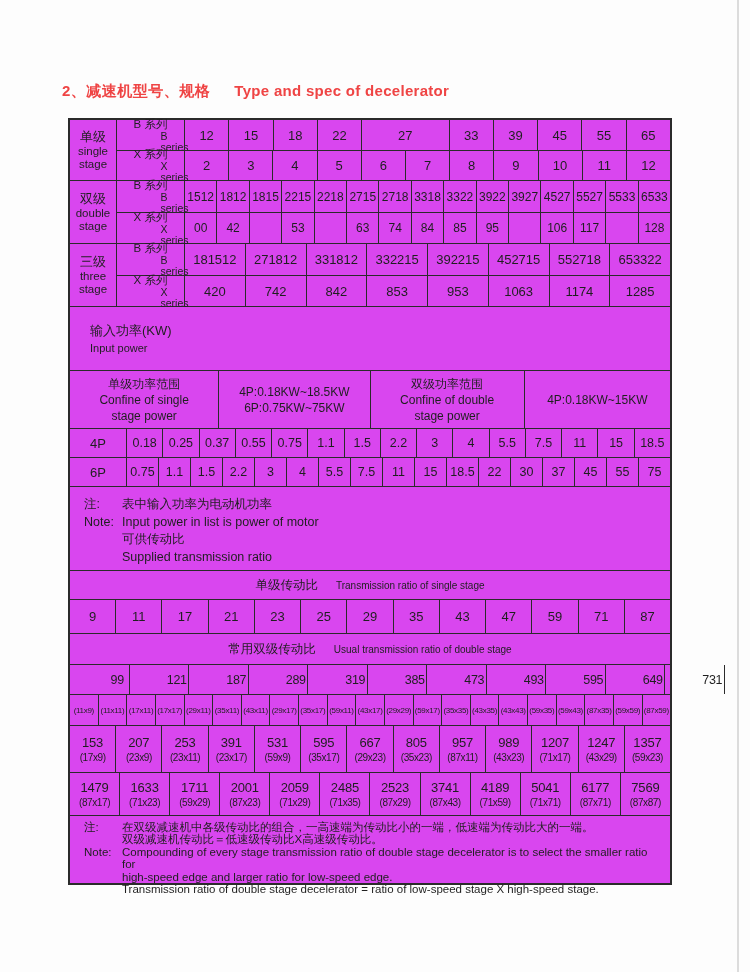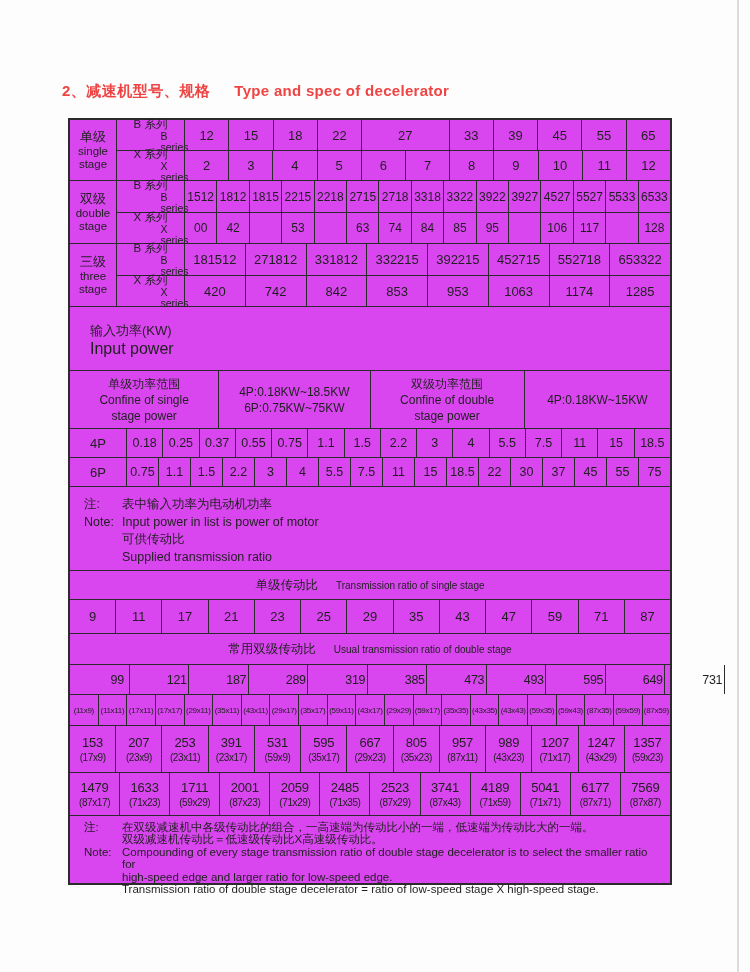--- a/index.html
+++ b/index.html
@@ -35,21 +35,21 @@
   .cells > div { flex:1; border-left:1px solid #2b2b2b; display:flex; flex-direction:column;
                  align-items:center; justify-content:center; white-space:pre-line;
                  text-align:center; font-size:13px; overflow:hidden; }
   .cells.fw > div:first-child { border-left:none; }
   .cells.f12 > div { font-size:12px; }
 
   
   .input-power { height:64px; flex-direction:column; justify-content:center;
                  align-items:flex-start; padding-left:20px; display:flex; }
   .ip-cn { font-size:13px; line-height:19px; }
-  .ip-en { font-size:16px; line-height:17px; }
+  .ip-en { font-size:11px; line-height:17px; }
 
   .confine { height:58px; }
   .confine .cells > div { font-size:12px; line-height:16px; }
 
   .prow { height:29px; }
   .plab { width:56px; display:flex; align-items:center; justify-content:center; font-size:13px; }
   .prow .cells > div { font-size:12.5px; }
 
   .noteblk { display:block; padding:9px 10px 4px 14px; }
   .noteblk.n1 { height:84px; }

